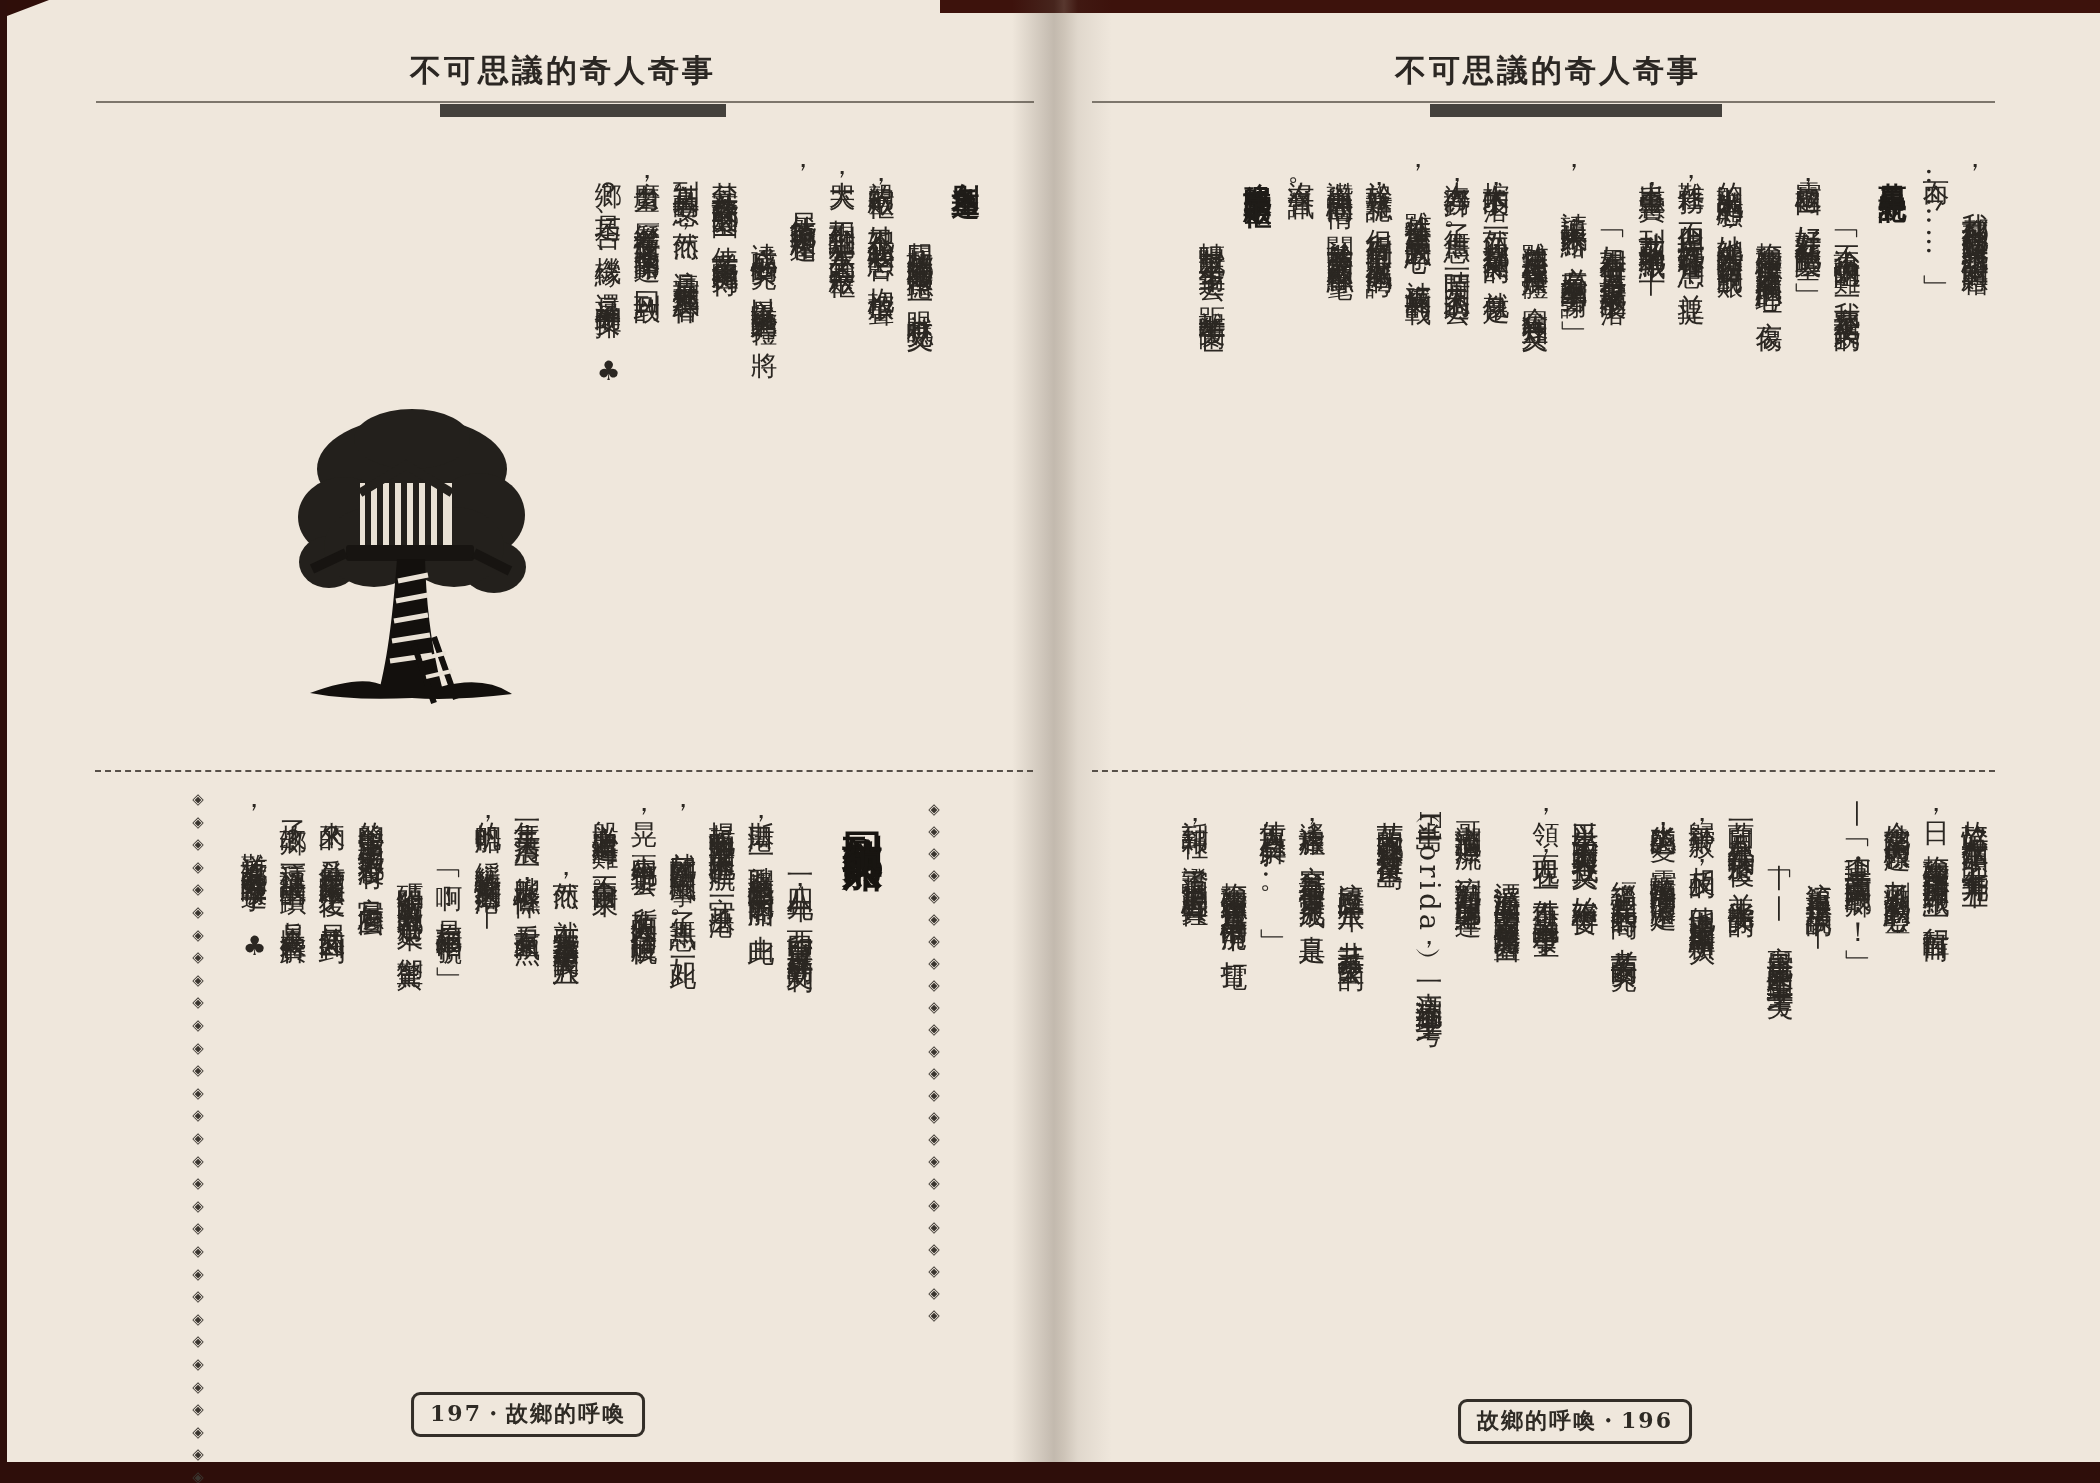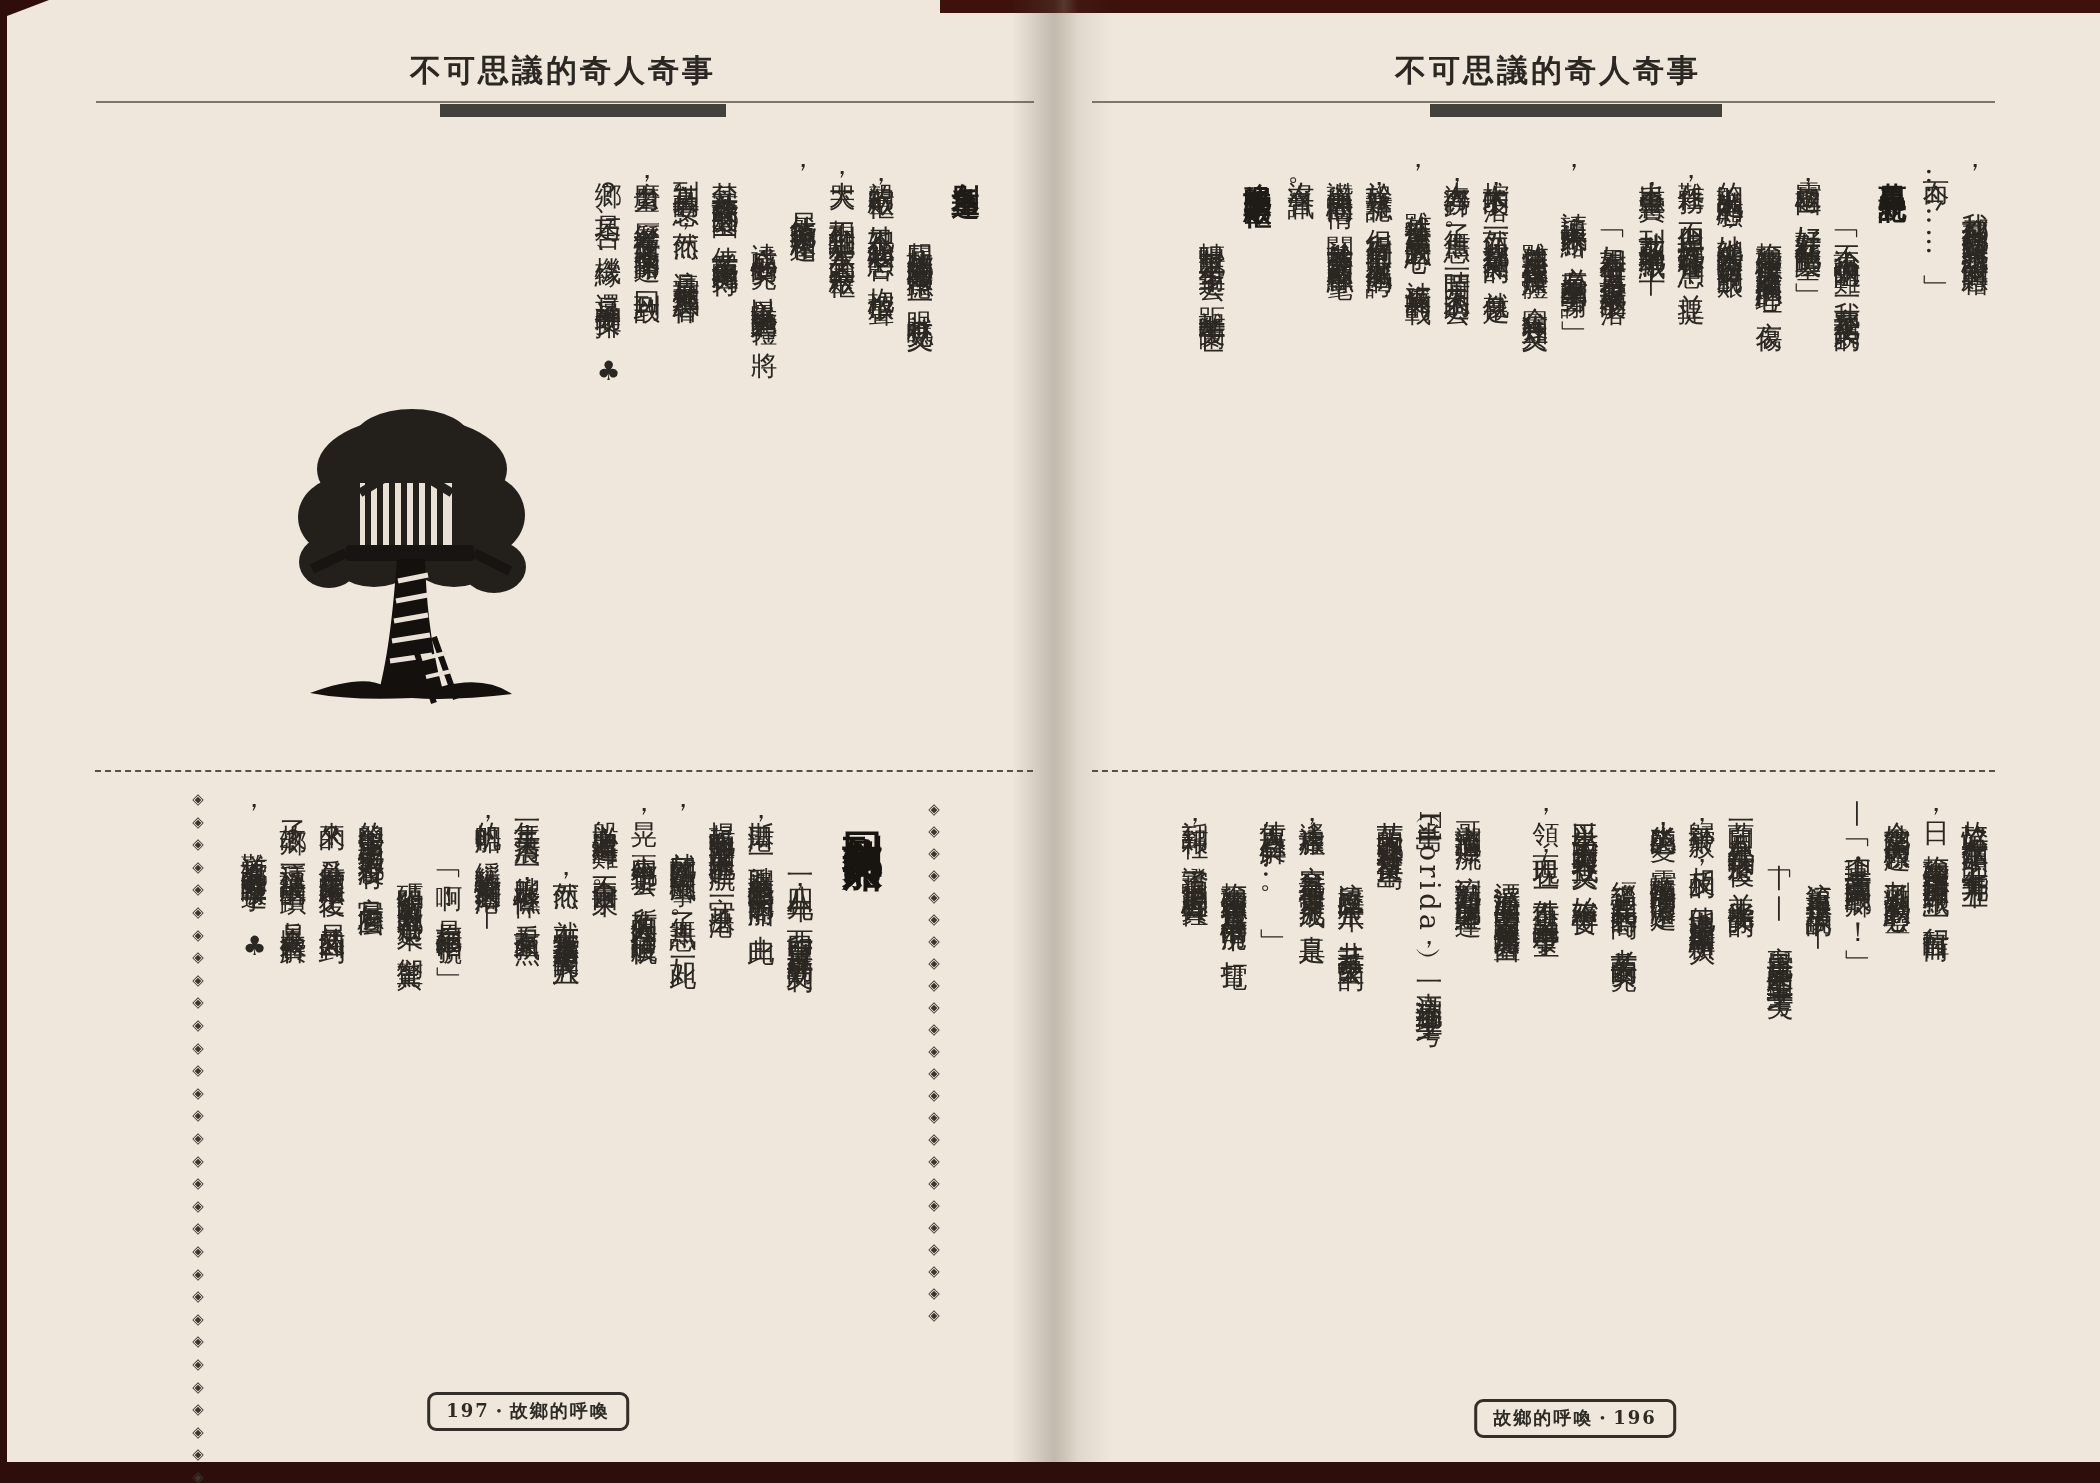--- a/index.html
+++ b/index.html
@@ -29,21 +29,21 @@
   .vcol{font-family:"DejaVu Serif","Liberation Serif",serif;
     font-size:27px;line-height:39px;letter-spacing:3.5px;}
   .vcol.heading{font-family:"DejaVu Sans","Liberation Sans",sans-serif;font-weight:bold;
     font-size:28px;line-height:50px;letter-spacing:3px;color:#1f1c18;}
   .vcol.title{font-family:"DejaVu Sans","Liberation Sans",sans-serif;font-weight:bold;
     font-size:40px;line-height:86px;letter-spacing:3px;color:#181511;}
   .vcol.ornament{font-size:15px;line-height:56px;letter-spacing:4px;color:#3a352f;}
   .vchain{position:absolute;writing-mode:vertical-rl;font-size:15px;letter-spacing:4.6px;
     color:#3a352f;line-height:20px;}
   .folio-box{position:absolute;transform:translateX(-50%);border:3px solid #332e28;
-    border-radius:9px;padding:4px 16px 5px 16px;font-weight:bold;font-size:18px;
+    border-radius:9px;padding:4px 16px 5px 16px;font-weight:bold;font-size:22px;
     letter-spacing:2px;color:#2e2a24;white-space:nowrap;}
   .fb-left{left:528px;top:1392px;}
   .fb-right{left:1575px;top:1399px;}
   .tree{position:absolute;left:293px;top:397px;}
 </style>
 </head>
 <body>
 
 <div class="stage">
   <div class="spread"></div>

